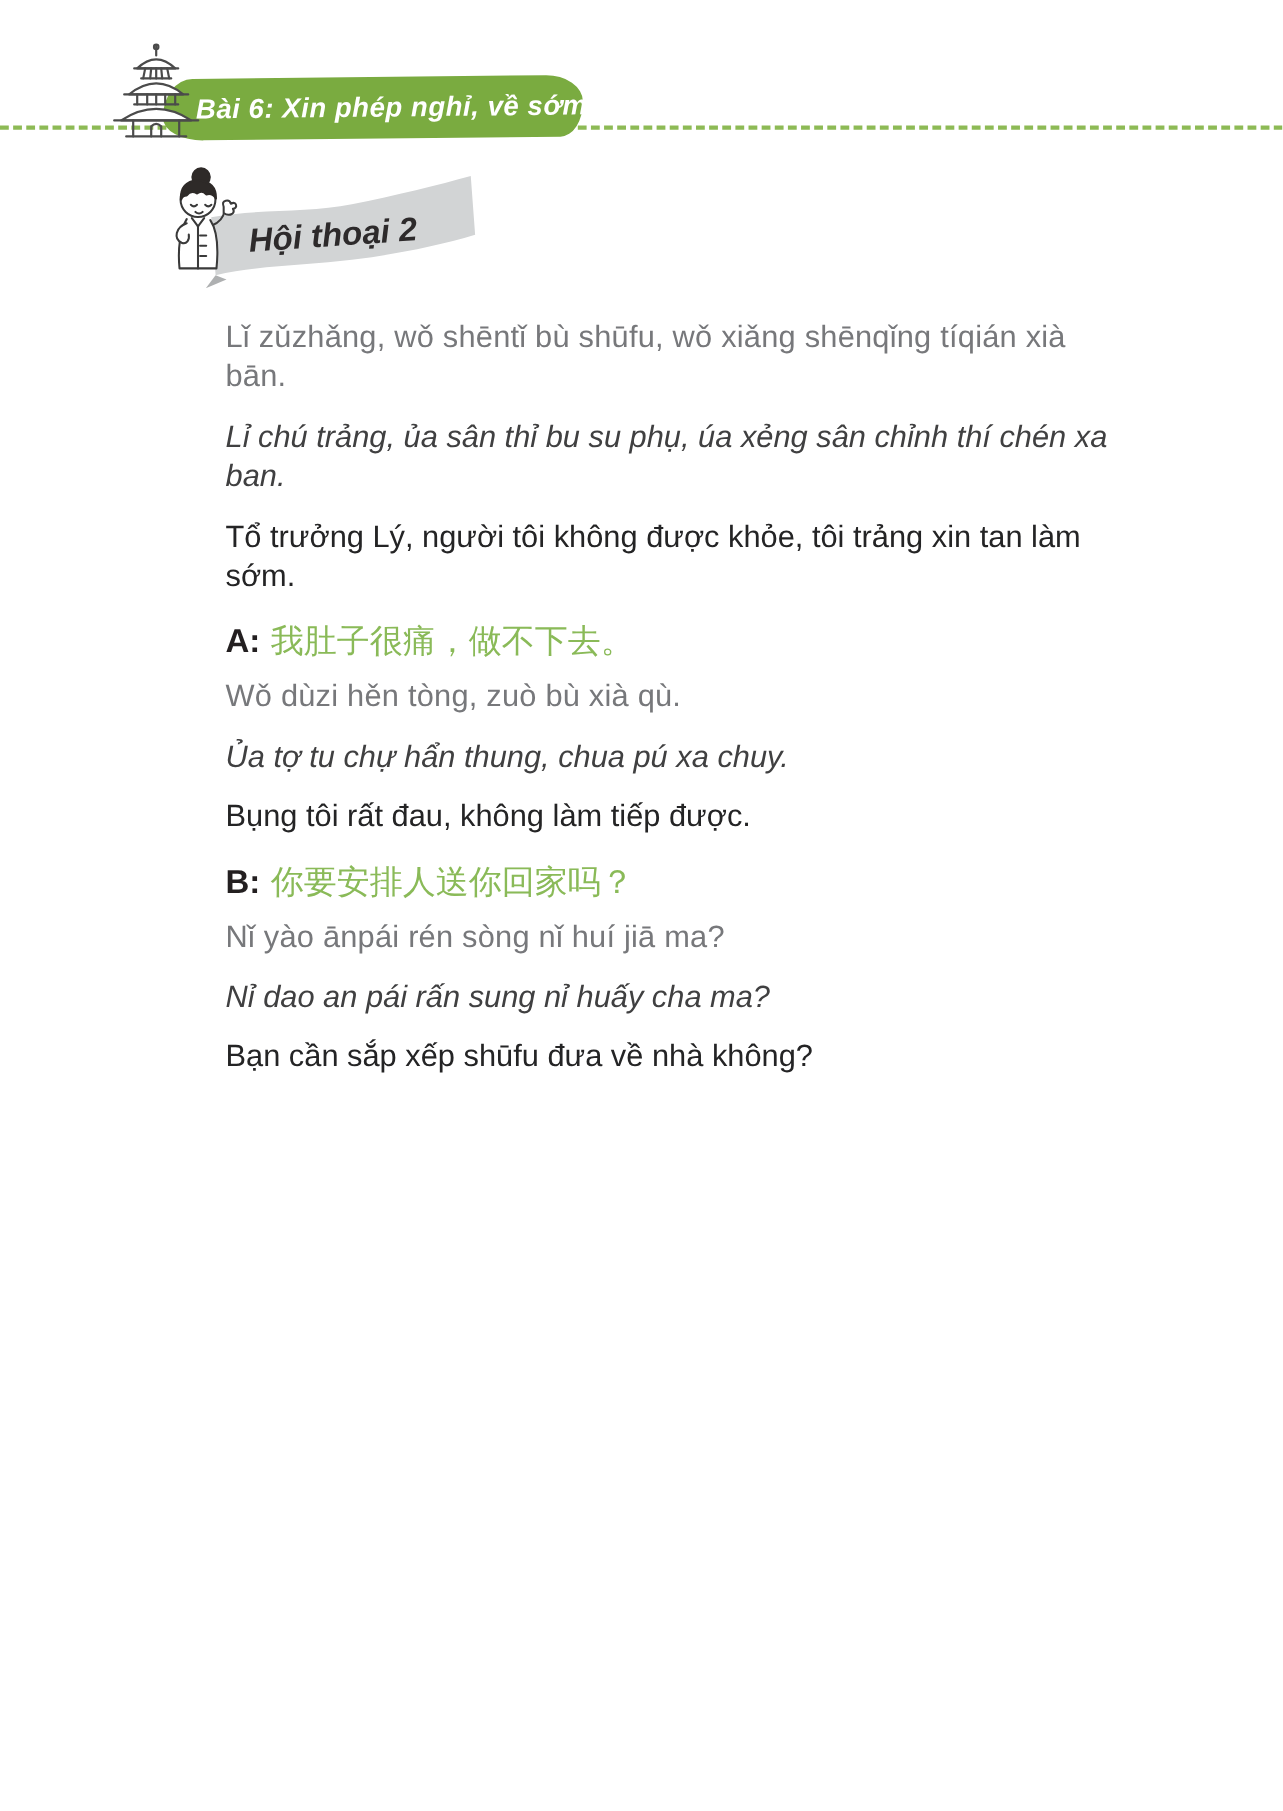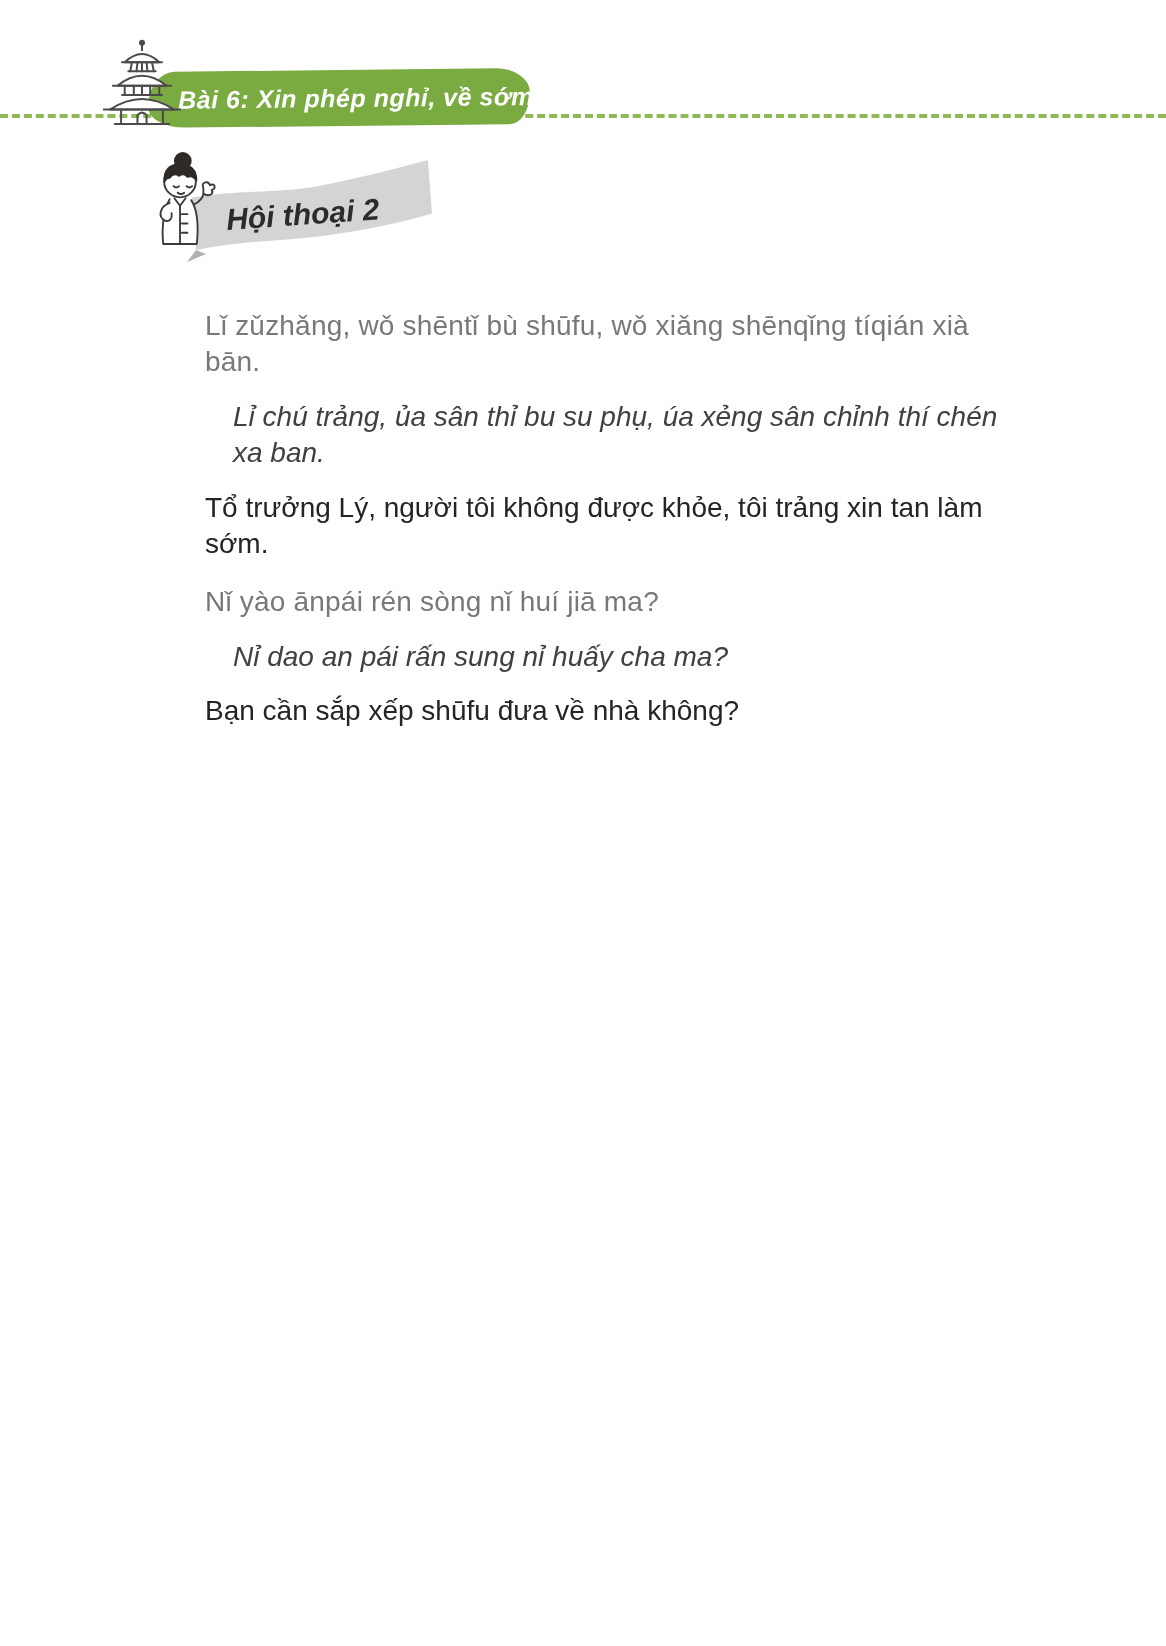--- a/index.html
+++ b/index.html
@@ -25,22 +25,22 @@
                  transform:rotate(-4deg);}
 
   
   .dialogue{position:absolute;left:205px;top:288px;width:805px;z-index:2;}
   .dialogue p{margin:0 0 18px 0;line-height:1.3;}
   .dialogue .cn{font-size:30px;margin-bottom:12px;
                 font-family:"DejaVu Serif","Liberation Serif",serif;}
   .dialogue .speaker{font-weight:bold;color:#231f20;
                      font-family:"Liberation Sans","DejaVu Sans",sans-serif;}
   .dialogue .hanzi{color:#8aba58;}
-  .dialogue .pinyin{font-size:28px;color:#77787b;letter-spacing:.2px;margin-top:20px;}
-  .dialogue .phonetic{font-size:28px;font-style:italic;color:#404041;margin-left:28px;}
+  .dialogue .pinyin{font-size:28px;color:#77787b;letter-spacing:.2px;}
+  .dialogue .phonetic{font-size:28px;font-style:italic;color:#404041;}
   .dialogue .viet{font-size:28px;color:#242425;}
   .dialogue .line{margin-bottom:22px;}
 
   
   .page-num{position:absolute;left:128px;top:1530px;width:46px;height:46px;z-index:2;
             background:#e4ecd4;border-radius:50%;display:flex;align-items:center;justify-content:center;}
   .page-num span{font-size:26px;color:#404040;}
 </style>
 </head>
 <body>
@@ -93,22 +93,29 @@
   <div class="section-title">Hội thoại 2</div>
 
   <div class="dialogue">
     <div class="line">
       <p class="pinyin">Lǐ zǔzhǎng, wǒ shēntǐ bù shūfu, wǒ xiǎng shēnqǐng tíqián xià bān.</p>
       <p class="phonetic">Lỉ chú trảng, ủa sân thỉ bu su phụ, úa xẻng sân chỉnh thí chén xa ban.</p>
       <p class="viet">Tổ trưởng Lý, người tôi không được khỏe, tôi trảng xin tan làm sớm.</p>
     </div>
 
 
+    <div class="line">
+      <p class="cn"><span class="speaker">A:</span><span class="hanzi"> 我肚子很痛，做不下去。</span></p>
+      <p class="pinyin">Wǒ dùzi hěn tòng, zuò bù xià qù.</p>
+      <p class="phonetic">Ủa tợ tu chự hẩn thung, chua pú xa chuy.</p>
+      <p class="viet">Bụng tôi rất đau, không làm tiếp được.</p>
+    </div>
 
     <div class="line">
+      <p class="cn"><span class="speaker">B:</span><span class="hanzi"> 你要安排人送你回家吗？</span></p>
       <p class="pinyin">Nǐ yào ānpái rén sòng nǐ huí jiā ma?</p>
       <p class="phonetic">Nỉ dao an pái rấn sung nỉ huấy cha ma?</p>
       <p class="viet">Bạn cần sắp xếp shūfu đưa về nhà không?</p>
     </div>
   </div>
 
   <div class="page-num">
     <span>54</span>
   </div>
 

